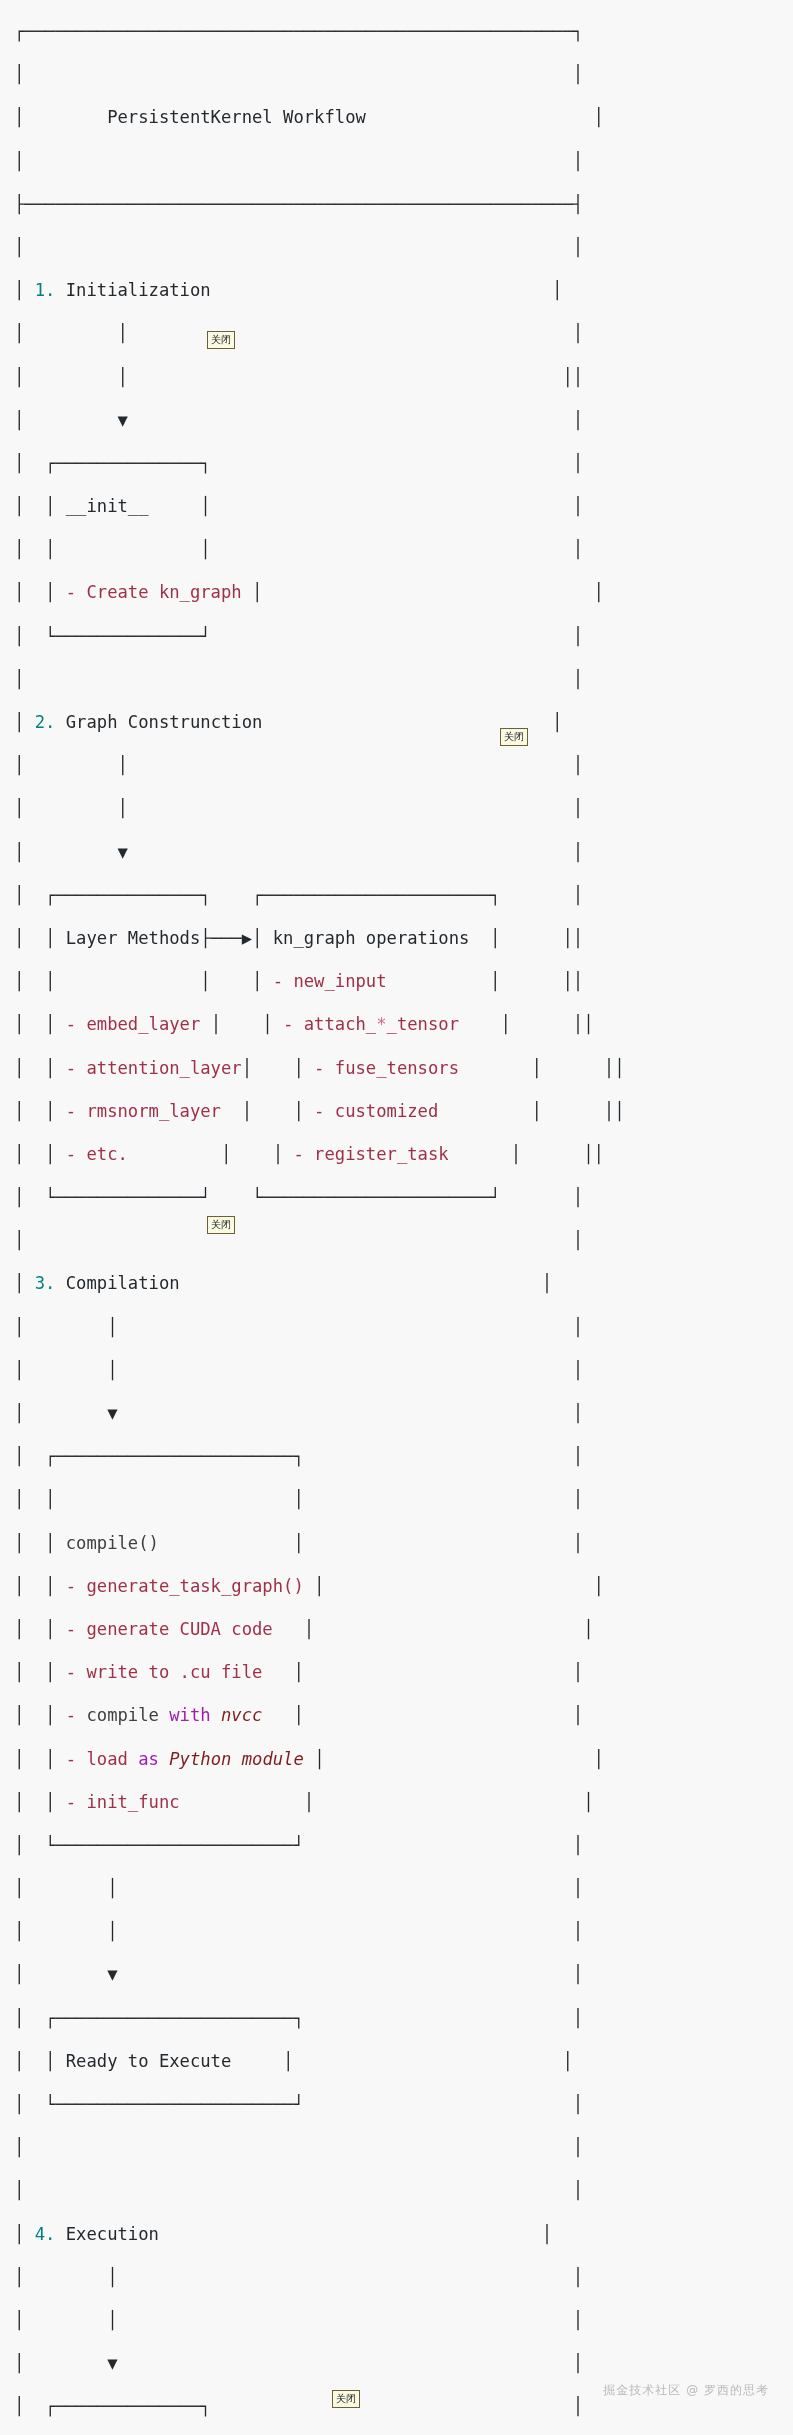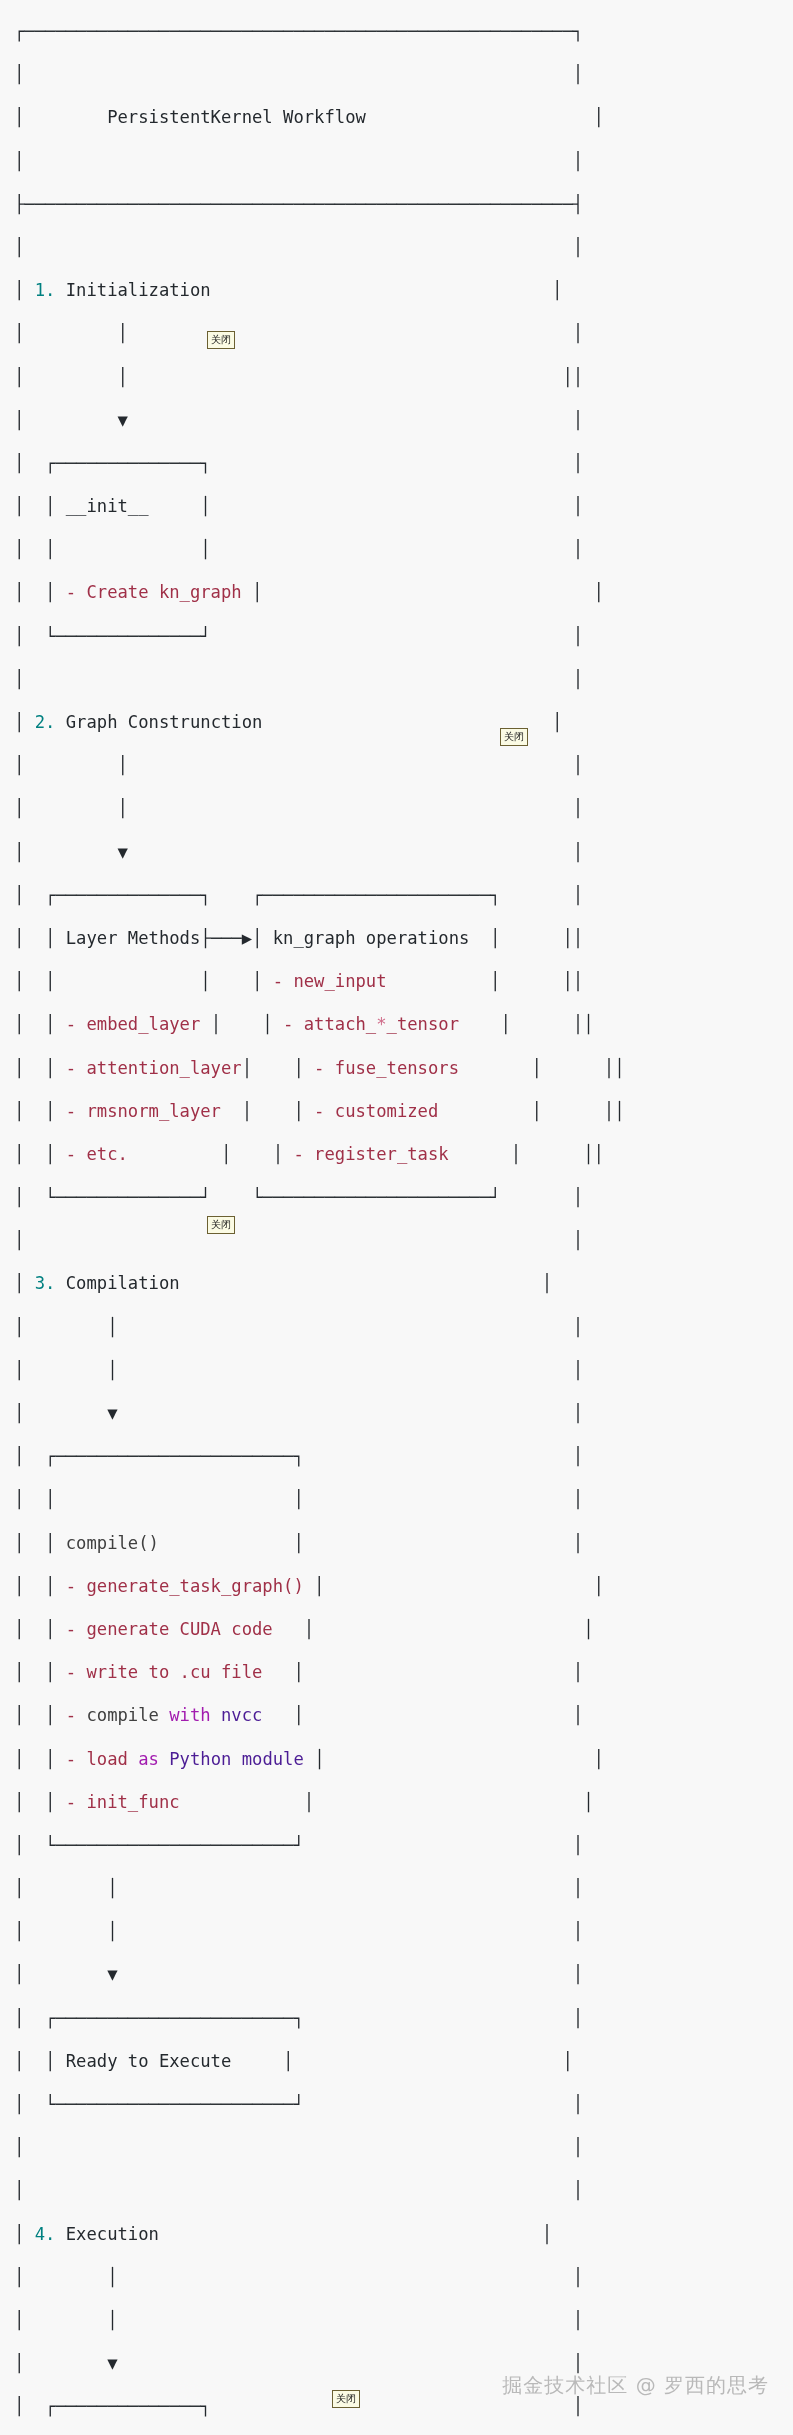--- a/index.html
+++ b/index.html
@@ -34,21 +34,21 @@
     white-space:pre;
     background:transparent;
   }
   pre.ascii .ln{display:block;height:43.2px;}
   
   .t-num   {color:#008080;}
   .t-dash  {color:#a03048;}
   .t-func  {color:#404040;}
   .t-kw    {color:#a21caf;}
   .t-star  {color:#d06c8a;}
-  .t-plain {color:#4c1d95;}
+  .t-plain {color:#7f1d1d;font-style:italic;}
 
   
   .close-badge{
     position:absolute;
     background:#fbfbe4;
     border:1.5px solid #6b6032;
     color:#1a1a1a;
     font-family:"DejaVu Sans","Liberation Sans",sans-serif;
     font-size:10px;
     line-height:13px;
@@ -58,21 +58,21 @@
     box-sizing:border-box;
   }
 
   
   .watermark{
     position:absolute;
     right:24px;
     bottom:36px;
     color:#b9b9b9;
     font-family:"DejaVu Sans","Liberation Sans",sans-serif;
-    font-size:20px;
+    font-size:12px;
     letter-spacing:1px;
     white-space:nowrap;
     pointer-events:none;
   }
 </style>
 </head>
 <body>
 
 <div id="page">
 

